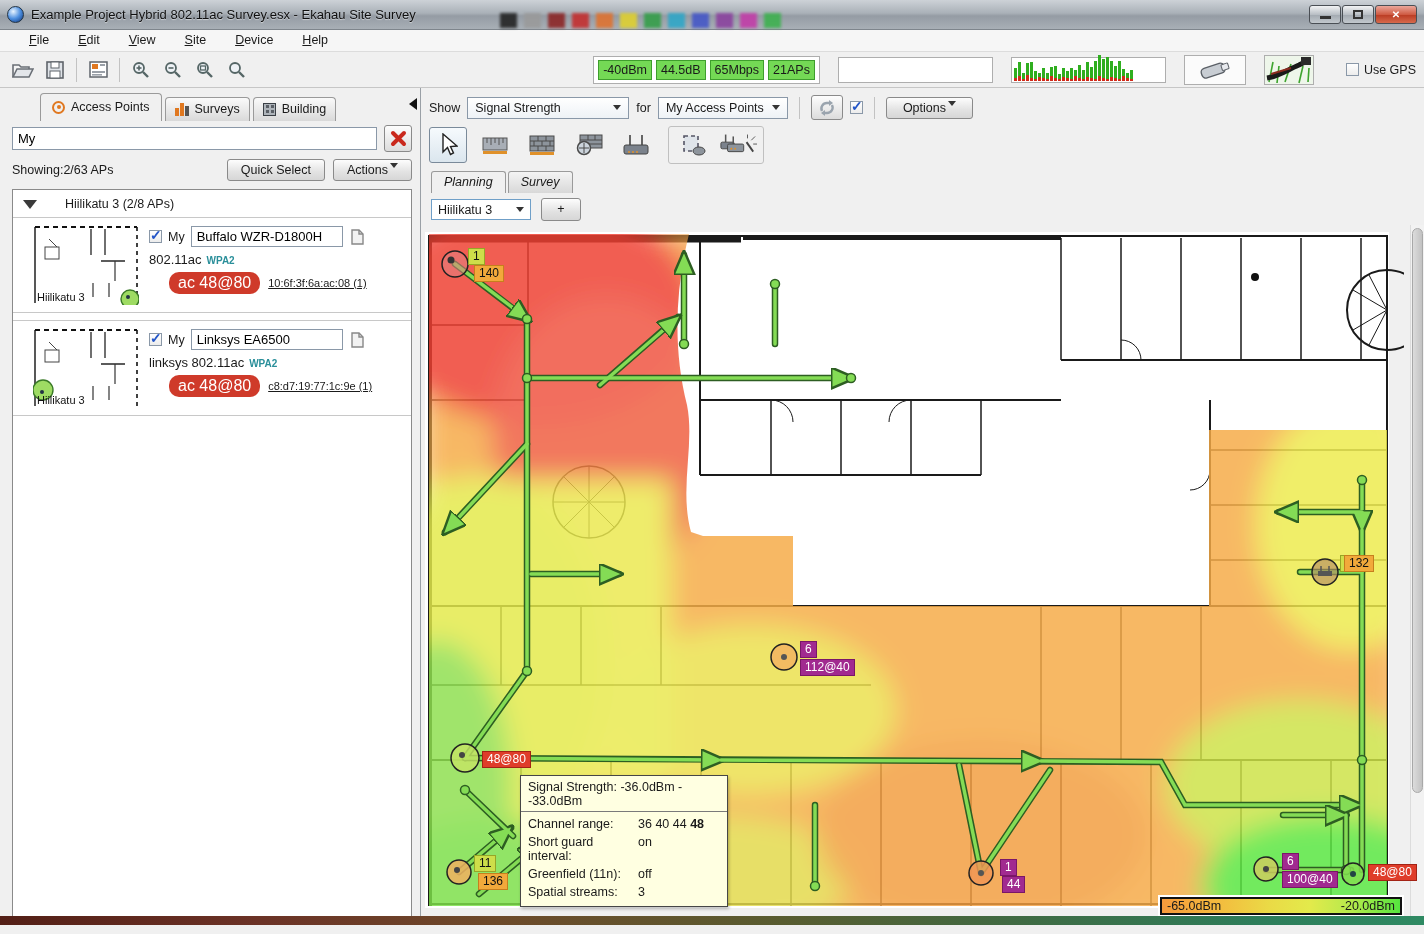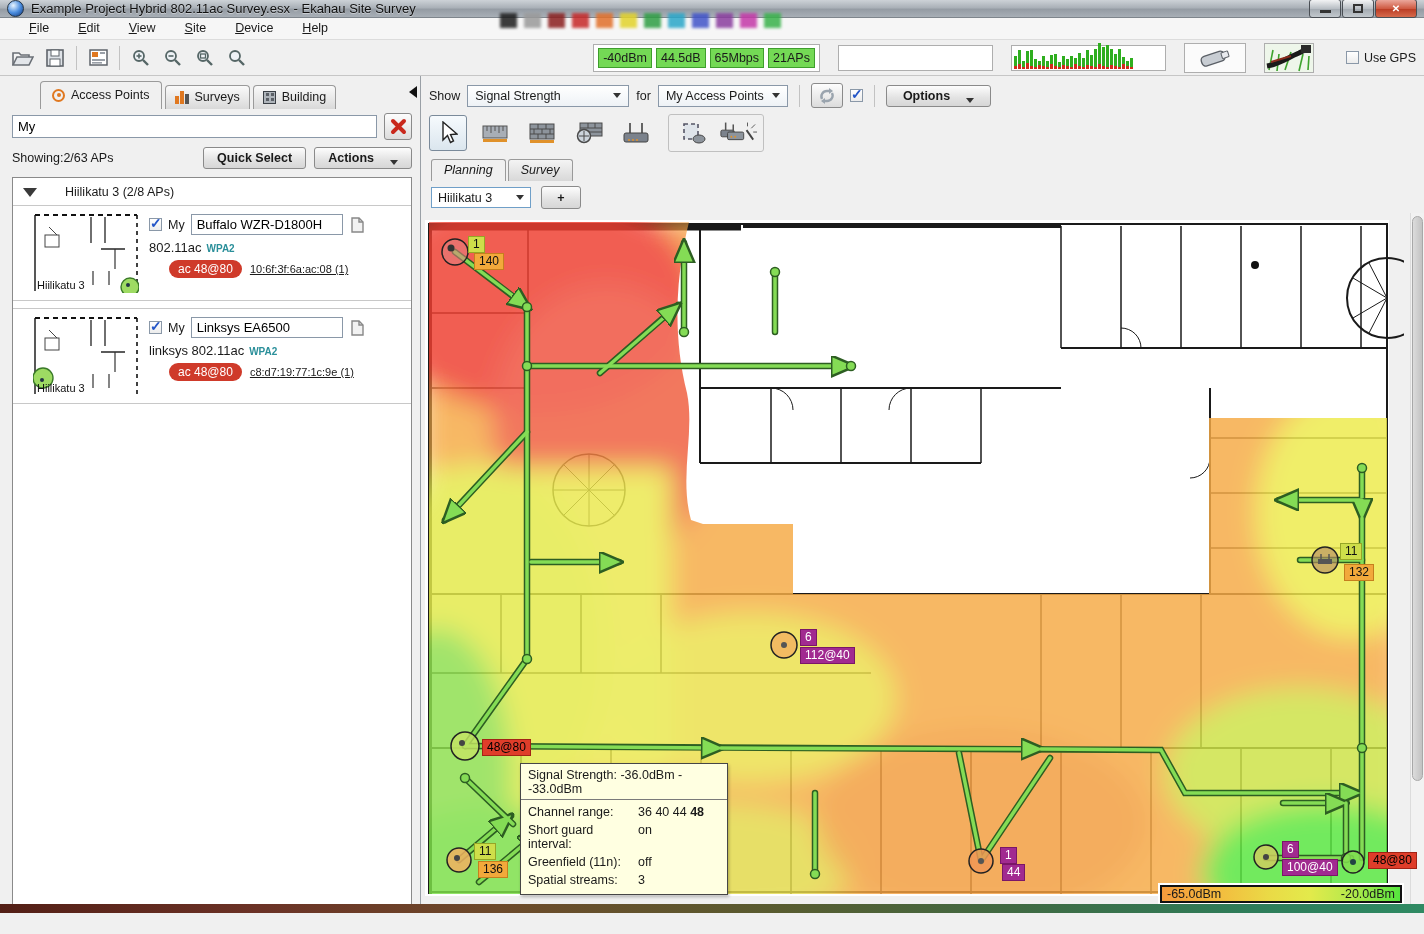--- a/index.html
+++ b/index.html
@@ -1,20 +1,20 @@
 <!DOCTYPE html>
 <html><head>
 <meta charset="utf-8">
 <style>
   * { box-sizing: border-box; margin: 0; padding: 0; }
   html,body { width:1424px; height:934px; overflow:hidden; }
   body { font-family:"Liberation Sans",sans-serif; font-size:12.5px; color:#1a1a1a; background:#f0f0f0; position:relative; }
 
   
-  .titlebar { height:18px; background:linear-gradient(#cdd2d7 0%,#aab1b8 45%,#959ca4 55%,#a8afb6 100%); border-bottom:1px solid #7e858c; display:flex; align-items:center; padding:0 7px; position:relative; }
+  .titlebar { height:30px; background:linear-gradient(#cdd2d7 0%,#aab1b8 45%,#959ca4 55%,#a8afb6 100%); border-bottom:1px solid #7e858c; display:flex; align-items:center; padding:0 7px; position:relative; }
   .app-icon { width:17px; height:17px; border-radius:50%; background:radial-gradient(circle at 35% 30%, #e8f4ff, #4d8fe0 50%, #123a80 95%); border:1px solid #234; flex:0 0 auto; }
   .title-text { margin-left:7px; font-size:13px; color:#101010; text-shadow:0 1px 1px rgba(255,255,255,.55); white-space:nowrap; }
   .title-colors { position:absolute; left:500px; top:13px; display:flex; gap:7px; filter:blur(1.6px); opacity:.85; }
   .title-colors i { width:17px; height:15px; display:block; }
   .win-btns { margin-left:auto; display:flex; gap:1px; }
   .win-btn { width:32px; height:19px; border:1px solid #4a4f55; border-radius:3px; background:linear-gradient(#f2f3f4,#b9bfc5 50%,#a2a9b0 51%,#c2c8cd); display:flex; align-items:center; justify-content:center; font-size:10px; color:#333; }
   .win-btn.close { width:42px; background:linear-gradient(#eba79b,#cf5b43 50%,#b93a22 51%,#d66a4c); color:#fff; font-weight:bold; }
   .glyph-min { width:11px; height:3px; background:#333; margin-top:6px; }
   .glyph-max { width:10px; height:9px; border:2px solid #333; }
 
@@ -52,34 +52,34 @@
   .icon-ap { width:13px; height:13px; border:2px solid #e07820; border-radius:50%; position:relative; }
   .icon-ap::after { content:""; position:absolute; inset:2.5px; background:#e07820; border-radius:50%; }
   .icon-surveys { display:flex; align-items:flex-end; gap:1px; height:13px; }
   .icon-surveys i { width:4px; display:block; }
   .icon-building { width:13px; height:13px; background:#5a5f66; background-image:repeating-linear-gradient(0deg,#aeb4ba 0 2px,transparent 2px 5px),repeating-linear-gradient(90deg,#aeb4ba 0 2px,transparent 2px 5px); border:1px solid #3a3f45; }
   .search-row { display:flex; gap:7px; margin-top:4px; align-items:center; }
   .search-input { flex:1; height:23px; border:1px solid #8a98a8; background:#fff; padding:0 5px; font:13px "Liberation Sans",sans-serif; }
   .clear-btn { width:28px; height:27px; border:1px solid #8a8a8a; border-radius:3px; background:linear-gradient(#fdfdfd,#dcdcdc); display:flex; align-items:center; justify-content:center; }
   .showing-row { display:flex; align-items:center; margin-top:7px; gap:8px; }
   .showing-text { flex:1; }
-  .btn { border:1px solid #8a8a8a; border-radius:3px; background:linear-gradient(#fdfdfd,#e2e2e2 60%,#d6d6d6); padding:3px 13px; display:flex; align-items:flex-end; gap:16px; white-space:nowrap;font-weight:bold; }
+  .btn { border:1px solid #8a8a8a; border-radius:3px; background:linear-gradient(#fdfdfd,#e2e2e2 60%,#d6d6d6); padding:3px 13px; display:flex; align-items:flex-start; gap:2px; white-space:nowrap; }
   .caret { width:0; height:0; border-left:4px solid transparent; border-right:4px solid transparent; border-top:5px solid #333; display:inline-block; }
   .ap-list { flex:1; margin-top:8px; border:1px solid #8a8a8a; background:#fff; overflow:hidden; }
   .group-header { display:flex; align-items:center; gap:28px; padding:7px 10px 6px; }
   .tri-down { width:0; height:0; border-left:7px solid transparent; border-right:7px solid transparent; border-top:9px solid #3a3a3a; }
   .ap-card { border-top:1px solid #c8c8c8; border-bottom:1px solid #c8c8c8; margin-bottom:7px; padding:7px 6px 7px 0; display:flex; gap:10px; }
   .thumb { width:106px; height:80px; margin-left:20px; position:relative; flex:0 0 auto; }
   .ap-right { flex:1; display:flex; flex-direction:column; gap:5px; padding-top:1px; }
   .ap-row1 { display:flex; align-items:center; gap:6px; }
   .ap-name-input { width:152px; height:21px; border:1px solid #8a98a8; background:#fff; padding:0 5px; font:13px "Liberation Sans",sans-serif; }
   .ap-row2 { font-size:13px; }
   .wpa { color:#2a8f9a; font-size:10px; margin-left:5px; font-weight:bold; }
   .ap-row3 { display:flex; align-items:center; gap:8px; margin-left:20px; background:#fff; border-radius:11px; width:max-content; }
-  .badge { background:#cf3a2a; color:#fff; border-radius:10px; padding:2px 9px; font-size:12px; }
+  .badge { background:#cf3a2a; color:#fff; border-radius:10px; padding:2px 9px; font-size:16px; }
   .mac { font-size:11px;text-decoration:underline; }
 
   
   .main { flex:1; display:flex; flex-direction:column; background:#f0f0f0; position:relative; }
   .ctrl-row { display:flex; align-items:center; gap:7px; padding:7px 8px 3px; }
   .combo { display:flex; align-items:center; justify-content:space-between; border:1px solid #8a98a8; background:linear-gradient(#fff,#eef2f6); height:22px; padding:0 7px; }
   .refreshbtn { width:32px; height:25px; border:1px solid #8a8a8a; border-radius:3px; background:linear-gradient(#fdfdfd,#dcdcdc); display:flex; align-items:center; justify-content:center; }
   .vsep { width:1px; height:22px; background:#c2c2c2; margin:0 4px; }
   .tool-row { display:flex; align-items:center; gap:9px; padding:3px 8px 7px; }
   .tool-btn { width:38px; height:36px; display:flex; align-items:center; justify-content:center; border-radius:3px; }
@@ -94,21 +94,21 @@
 
   
   .map-wrap { flex:1; position:relative; overflow:hidden; background:#f0f0f0; }
   .floorplan-svg { position:absolute; left:0; top:5px; }
   .vscroll { position:absolute; right:0; top:0; width:14px; height:100%; background:#f2f2f2; border-left:1px solid #dcdcdc; }
   .vthumb { position:absolute; top:3px; left:1px; width:11px; height:565px; background:linear-gradient(90deg,#dcdcdc,#c2c2c2); border:1px solid #a8a8a8; border-radius:6px; }
   .lbl { position:absolute; padding:0px 4px; font-size:12px; line-height:15px; border:1px solid; white-space:nowrap; z-index:10; }
   .lbl-ch { background:#cede4a; border-color:#96a626; color:#111; }
   .lbl-meas { background:#f2a93b; border-color:#c67f1d; color:#111; }
   .lbl-purple { background:#a12a90; border-color:#7a1668; color:#fff; }
-  .lbl-red { background:#df3d2a; border-color:#a32315; color:#000000; }
+  .lbl-red { background:#df3d2a; border-color:#a32315; color:#ffffff; }
   .tooltip { position:absolute; left:99px; top:550px; width:208px; background:#ffffe1; border:1px solid #464646; z-index:20; box-shadow:1px 2px 3px rgba(0,0,0,.25); }
   .tooltip-title { padding:4px 7px 3px; border-bottom:1px solid #7a7a7a; }
   .tooltip-body { padding:3px 0 5px; }
   .tooltip-row { display:flex; padding:2px 7px; }
   .tt-label { width:110px; flex:0 0 auto; }
   .legend { position:absolute; right:20px; bottom:8px; background:#fff; padding:2px; z-index:20; }
   .legend-bar { width:242px; height:18px; border:2px solid #111; background:linear-gradient(90deg,#f59a3c,#f4b93e 22%,#eada46 45%,#e3ea4b 62%,#b4ea4c 80%,#55e53e); display:flex; align-items:center; justify-content:space-between; padding:0 5px; font-size:12.5px; }
 </style>
 </head>
 <body>
@@ -816,21 +816,21 @@
           <circle cx="845" cy="639" r="12" fill="rgba(205,205,95,0.85)"></circle>
             <circle cx="845" cy="639" r="3" fill="#444" stroke="none"></circle>
           <circle cx="932" cy="644" r="11" fill="rgba(130,222,80,0.85)"></circle>
             <circle cx="932" cy="644" r="3" fill="#244" stroke="none"></circle>
         </g>
       </svg>
 
       <div class="lbl lbl-ch" style="left:47px;  top:23px">1</div>
       <div class="lbl lbl-meas" style="left:53px;  top:40px">140</div>
       <div class="lbl lbl-ch" style="left:919px; top:330px">11</div>
-      <div class="lbl lbl-meas" style="left:923px; top:351px">132</div>
+      <div class="lbl lbl-meas" style="left:923px; top:330px">132</div>
       <div class="lbl lbl-purple" style="left:379px; top:416px">6</div>
       <div class="lbl lbl-purple" style="left:379px; top:434px">112@40</div>
       <div class="lbl lbl-red" style="left:61px;  top:526px">48@80</div>
       <div class="lbl lbl-ch" style="left:53px;  top:630px">11</div>
       <div class="lbl lbl-meas" style="left:57px;  top:648px">136</div>
       <div class="lbl lbl-purple" style="left:579px; top:634px">1</div>
       <div class="lbl lbl-purple" style="left:581px; top:651px">44</div>
       <div class="lbl lbl-purple" style="left:861px; top:628px">6</div>
       <div class="lbl lbl-purple" style="left:861px; top:646px">100@40</div>
       <div class="lbl lbl-red" style="left:947px; top:639px">48@80</div>

